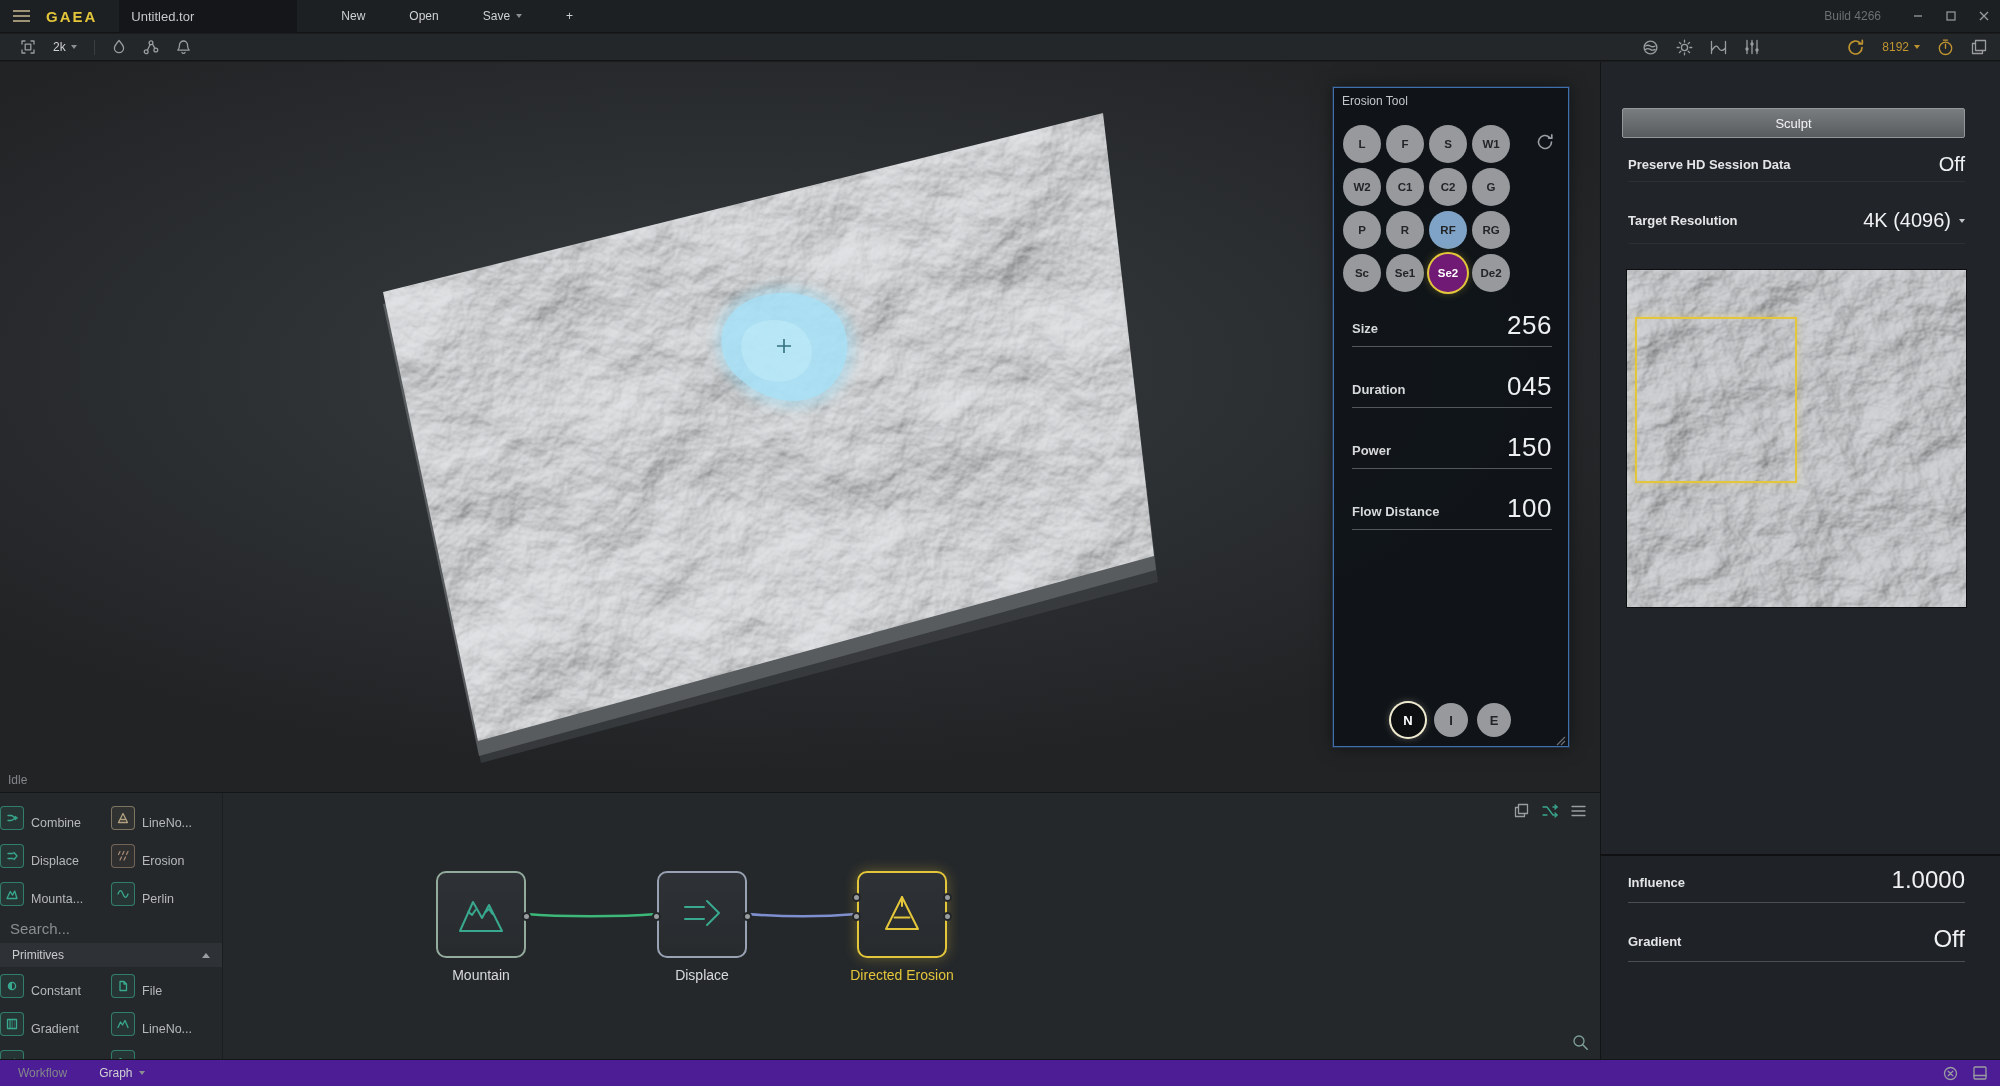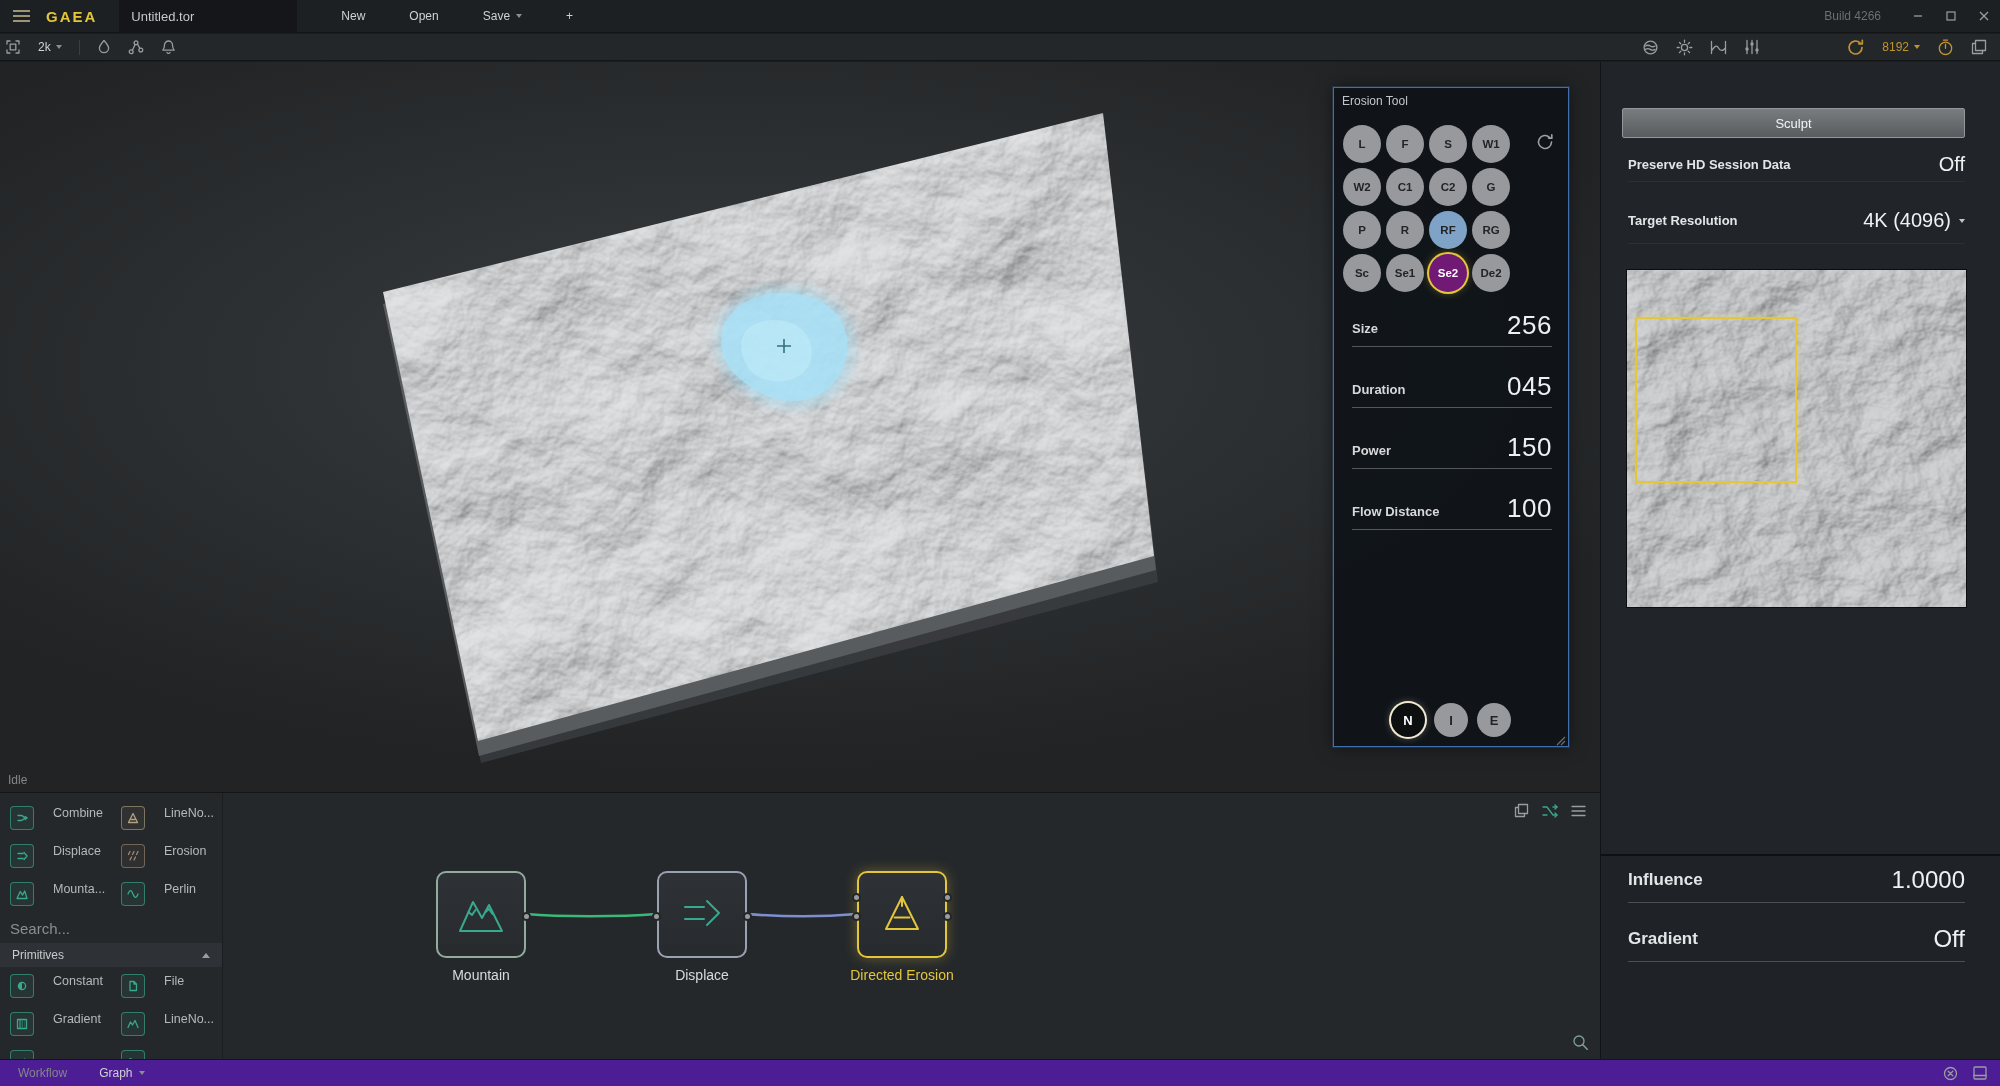--- a/index.html
+++ b/index.html
@@ -17,21 +17,21 @@
   .menu{display:flex;align-items:center;margin-left:22px}
   .menu-item{font-size:12px;color:#cfd1d3;padding:0 22px;height:33px;display:flex;align-items:center;gap:6px;cursor:pointer}
   .chev-d{width:0;height:0;border-left:3.5px solid transparent;border-right:3.5px solid transparent;border-top:4.5px solid #8b8e91}
   .tb-right{margin-left:auto;display:flex;align-items:center}
   .build{font-size:12px;color:#6c6f72;margin-right:20px}
   .winbtn{width:33px;height:33px;display:flex;align-items:center;justify-content:center;cursor:pointer}
 
   
   .toolbar{position:absolute;left:0;top:34px;width:2000px;height:27px;background:#24272a;
     border-bottom:1px solid #131517;display:flex;align-items:center}
-  .tl-left{display:flex;align-items:center;gap:17px;padding-left:5px}
+  .tl-left{display:flex;align-items:center;gap:17px;padding-left:20px}
   .tl-right{margin-left:auto;display:flex;align-items:center;gap:17px;padding-right:13px}
   .res{display:flex;align-items:center;gap:5px;font-size:12px;color:#cfd1d3;cursor:pointer}
   .vdiv{width:1px;height:15px;background:#3a3d41}
   .sp{width:52px}
   .gold-res{color:var(--gold,#c09530);display:flex;gap:5px;align-items:center;font-size:12px;cursor:pointer}
   .gold-res .chev-d{border-top-color:var(--gold,#c09530)}
   .ic{display:inline-flex;align-items:center;justify-content:center;cursor:pointer}
   .ic svg{stroke:#9a9da0;fill:none;stroke-width:1.3;stroke-linecap:round;stroke-linejoin:round}
   .ic svg .f{fill:#9a9da0;stroke:none}
   .ic.gold svg{stroke:var(--gold,#c09530)}
@@ -78,28 +78,28 @@
   .sp-value .chev-d{border-top-color:#c3c6c9}
   .preview{margin:25px 0 0 25px;width:341px;height:339px;border:1px solid #0b0d0f;position:relative;overflow:hidden;cursor:pointer}
   .sel-rect{position:absolute;left:8px;top:47px;width:162px;height:166px;border:2.5px solid var(--accent,#e3c63a);
     box-shadow:0 0 7px rgba(227,198,58,.35);cursor:move}
 
   
   .props-panel{position:absolute;left:1600px;top:854px;width:400px;height:205px;background:#1f2226;
     border-left:1px solid #111315;border-top:2px solid #0e1012}
   .pp-row{margin:0 35px 0 27px;display:flex;justify-content:space-between;align-items:flex-end;border-bottom:1px solid #4b4e52;padding-bottom:8px}
   .pp-row.r1{height:47px}.pp-row.r2{height:59px}.pp-row.r3{height:60px}
-  .pp-label{font-size:17px;font-weight:bold;color:#e3e5e7;padding-bottom:4px}
+  .pp-label{font-size:13px;font-weight:bold;color:#e3e5e7;padding-bottom:4px}
   .pp-value{font-size:24px;font-weight:300;color:#eff1f3;cursor:pointer}
 
   
   .bottom-panel{position:absolute;left:0;top:792px;width:1600px;height:267px;background:#25282b;border-top:1px solid #131517}
   .palette{position:absolute;left:0;top:0;width:223px;height:267px;border-right:1px solid #1b1d1f;overflow:hidden;padding-top:6px}
   .pal-row{height:38px;display:flex;align-items:center}
-  .pal-item{width:50%;display:flex;align-items:flex-start;gap:19px;padding-left:10px;cursor:pointer}
+  .pal-item{width:50%;display:flex;align-items:flex-end;gap:7px;cursor:pointer}
   .pi{width:24px;height:24px;border-radius:4px;border:1px solid;display:flex;align-items:center;justify-content:center;flex:none}
   .pi svg{fill:none;stroke-width:1.3;stroke-linecap:round;stroke-linejoin:round}
   .pi.teal{border-color:rgba(56,168,142,.65);background:rgba(56,168,142,.1)}
   .pi.teal svg{stroke:var(--teal,#38a88e)}
   .pi.tan{border-color:rgba(178,162,130,.6);background:rgba(178,162,130,.08)}
   .pi.tan svg{stroke:#b2a282}
   .pi.rust{border-color:rgba(162,136,116,.6);background:rgba(162,136,116,.08)}
   .pi.rust svg{stroke:#a28874}
   .pal-label{font-size:12.5px;color:#b6b8ba;white-space:nowrap;overflow:hidden}
   .pal-search{height:30px;display:flex;align-items:center;padding-left:10px}

